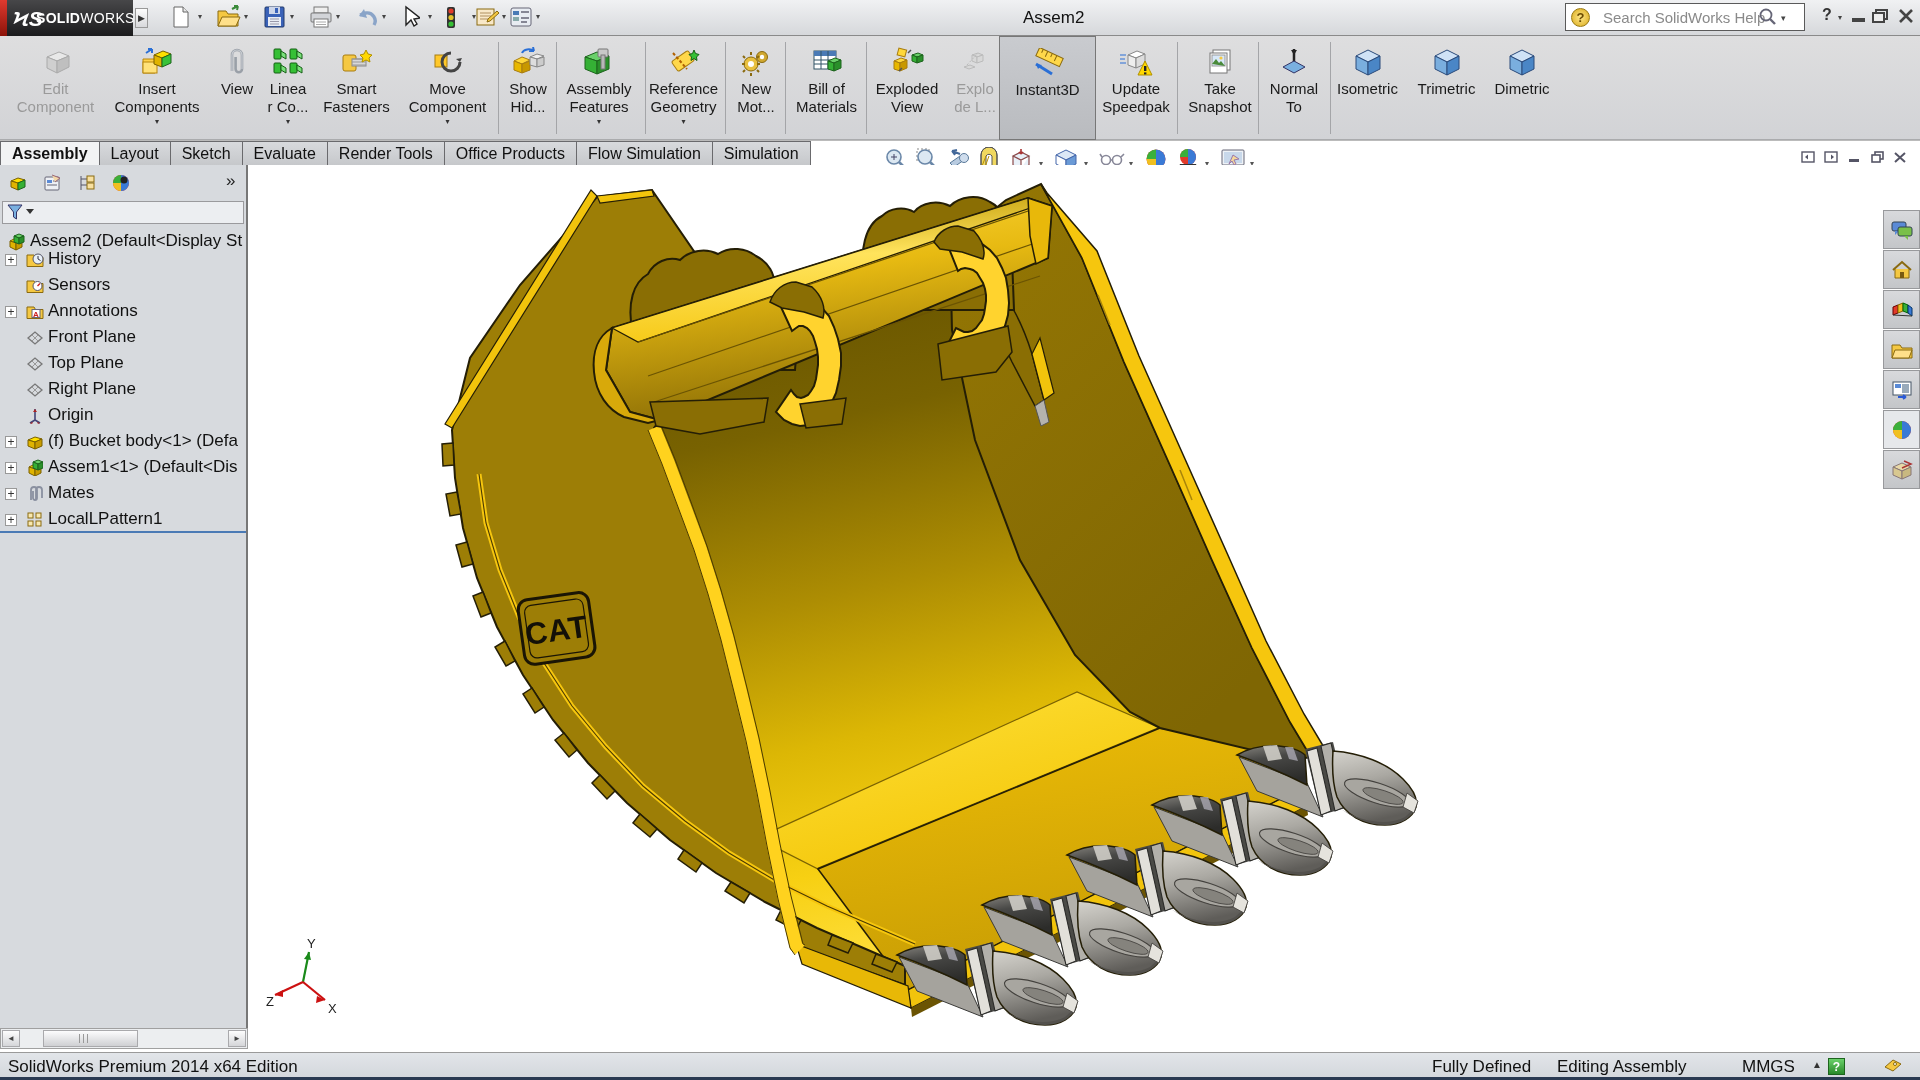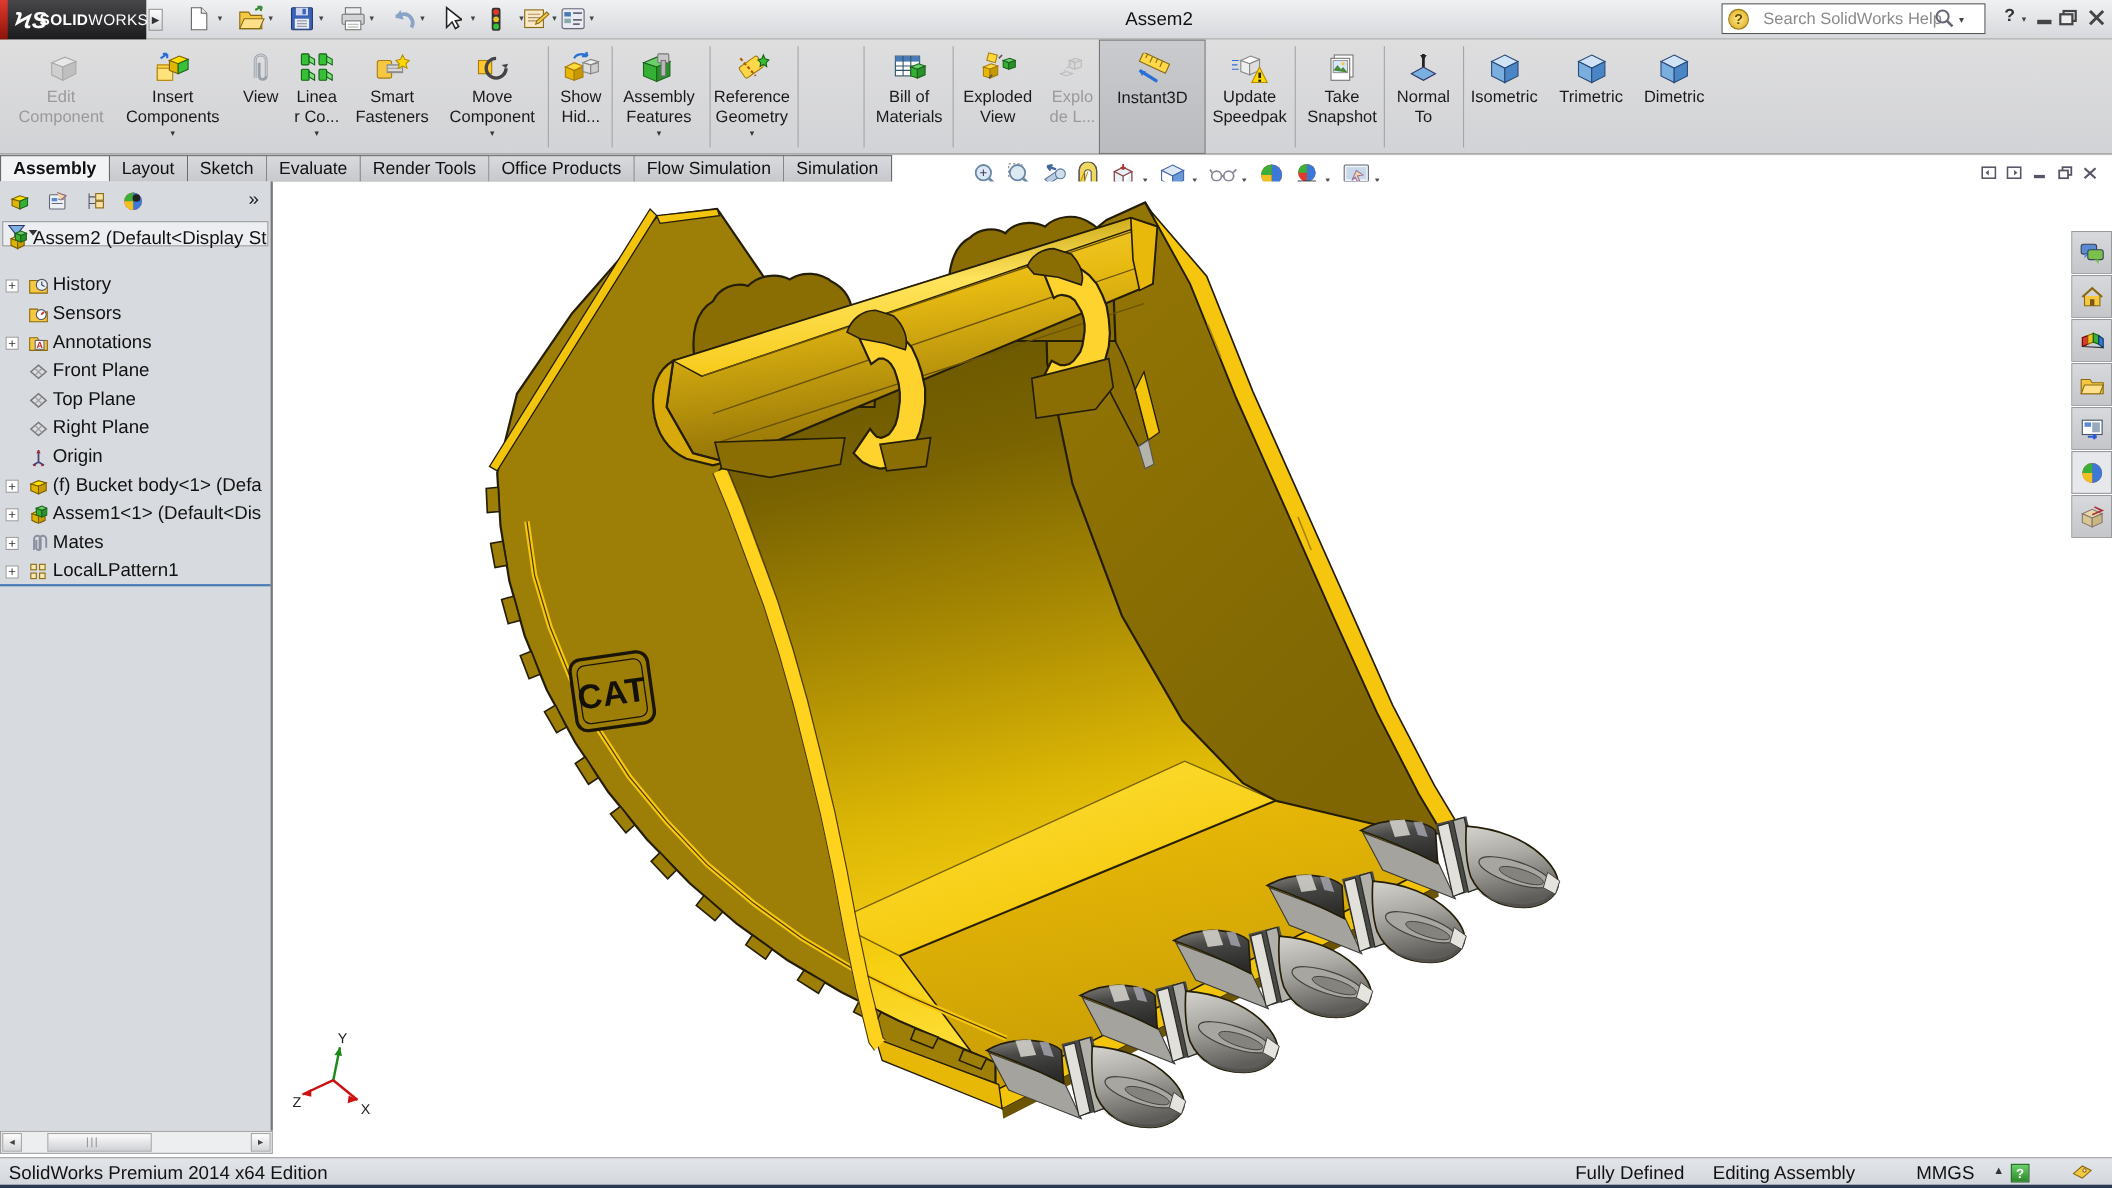--- a/index.html
+++ b/index.html
@@ -211,20 +211,32 @@
         <div class="dd">▾</div>
       </div>
       <div class="rbtn" style="left:635px;width:97px;">
         <span class="ic"><svg width="34" height="30" viewBox="0 0 34 30" style="">
             <rect x="6" y="8" width="20" height="12" rx="2" transform="rotate(-35 16 14)" fill="#ffd84a" stroke="#a87d10"></rect>
             <path d="M6 6 l14 16" stroke="#b06000" stroke-width="2" stroke-dasharray="3 2"></path>
             <path d="M27 3 l1.5 3.5 3.5 1 -2.5 2.5 .5 3.5 -3 -2 -3 2 .5 -3.5 -2.5 -2.5 3.5 -1 Z" fill="#35c035" stroke="#156015"></path>
           </svg></span>
         <div class="lb">Reference<br>Geometry</div>
         <div class="dd">▾</div>
+      </div>
+      <div class="rbtn" style="left:710px;width:92px;">
+        <span class="ic"><svg width="34" height="30" viewBox="0 0 34 30" style="">
+            <circle cx="12" cy="17" r="7" fill="#e8c040" stroke="#8a6a10"></circle>
+            <circle cx="12" cy="17" r="3" fill="#fff"></circle>
+            <circle cx="23" cy="10" r="5.5" fill="#d0a830" stroke="#8a6a10"></circle>
+            <circle cx="23" cy="10" r="2.2" fill="#fff"></circle>
+            <g stroke="#8a6a10" stroke-width="2">
+              <path d="M12 8 v-3 M12 26 v3 M3 17 h3 M18 17 h3 M6 11 l-2 -2 M18 23 l2 2 M6 23 l-2 2 M18 11 l2 -2"></path>
+            </g>
+          </svg></span>
+        <div class="lb">New<br>Mot...</div>
       </div>
       <div class="rbtn" style="left:778px;width:97px;">
         <span class="ic"><svg width="34" height="30" viewBox="0 0 34 30" style="">
             <rect x="4" y="4" width="22" height="18" fill="#fff" stroke="#356"></rect>
             <rect x="4" y="4" width="22" height="5" fill="#4a7ab5"></rect>
             <path d="M4 13 h22 M4 17 h22 M11 4 v18 M18 4 v18" stroke="#356"></path>
             <path d="M18 14 L25 11 L31 13 L24 16 Z" fill="#6ad06a" stroke="#1d641d"></path>
             <path d="M18 14 L24 16 L24 24 L18 22 Z" fill="#35b035" stroke="#1d641d"></path>
             <path d="M24 16 L31 13 L31 21 L24 24 Z" fill="#2a902a" stroke="#1d641d"></path>
           </svg></span>
@@ -626,21 +638,21 @@
             <path d="M11 2 a8 8 0 0 1 0 16 Z" fill="#3a7ad6"></path>
             <path d="M11 10 L11 2 a8 8 0 0 0 -8 8 Z" fill="#3ab03a"></path>
             <path d="M11 10 L3 10 a8 8 0 0 0 8 8 Z" fill="#f0c020"></path>
             <circle cx="14" cy="7" r="3.5" fill="#222"></circle>
           </svg></div>
         <svg width="30" height="18" style="position:absolute;left:6px;top:38px">
           <path d="M2 2 h14 l-5.5 7 v7 l-3 -2 v-5 Z" fill="#7ab0e0" stroke="#336"></path>
           <path d="M20 6 l8 0 -4 5 Z" fill="#333"></path>
         </svg>
         <div style="position:absolute;left:226px;top:6px;font-size:17px;color:#222">»</div>
-        <div class="trow" style="top:40px">
+        <div class="trow" style="top:64px">
           <span class="ico" style="left:6px"><svg width="20" height="20" viewBox="0 0 20 20" style="">
               <path d="M4 9 L10 6 L16 8 L10 11 Z" fill="#ffe000" stroke="#7a6000"></path>
               <path d="M4 9 L10 11 L10 18 L4 15 Z" fill="#e0b400" stroke="#7a6000"></path>
               <path d="M10 11 L16 8 L16 15 L10 18 Z" fill="#c89c00" stroke="#7a6000"></path>
               <path d="M8 4 L13 2 L18 4 L13 6 Z" fill="#6ad06a" stroke="#1d641d"></path>
               <path d="M8 4 L13 6 L13 12 L8 10 Z" fill="#35b035" stroke="#1d641d"></path>
               <path d="M13 6 L18 4 L18 10 L13 12 Z" fill="#2a902a" stroke="#1d641d"></path>
             </svg></span>
           <span class="lbl" style="left:30px">Assem2  (Default&lt;Display St</span>
         </div>

